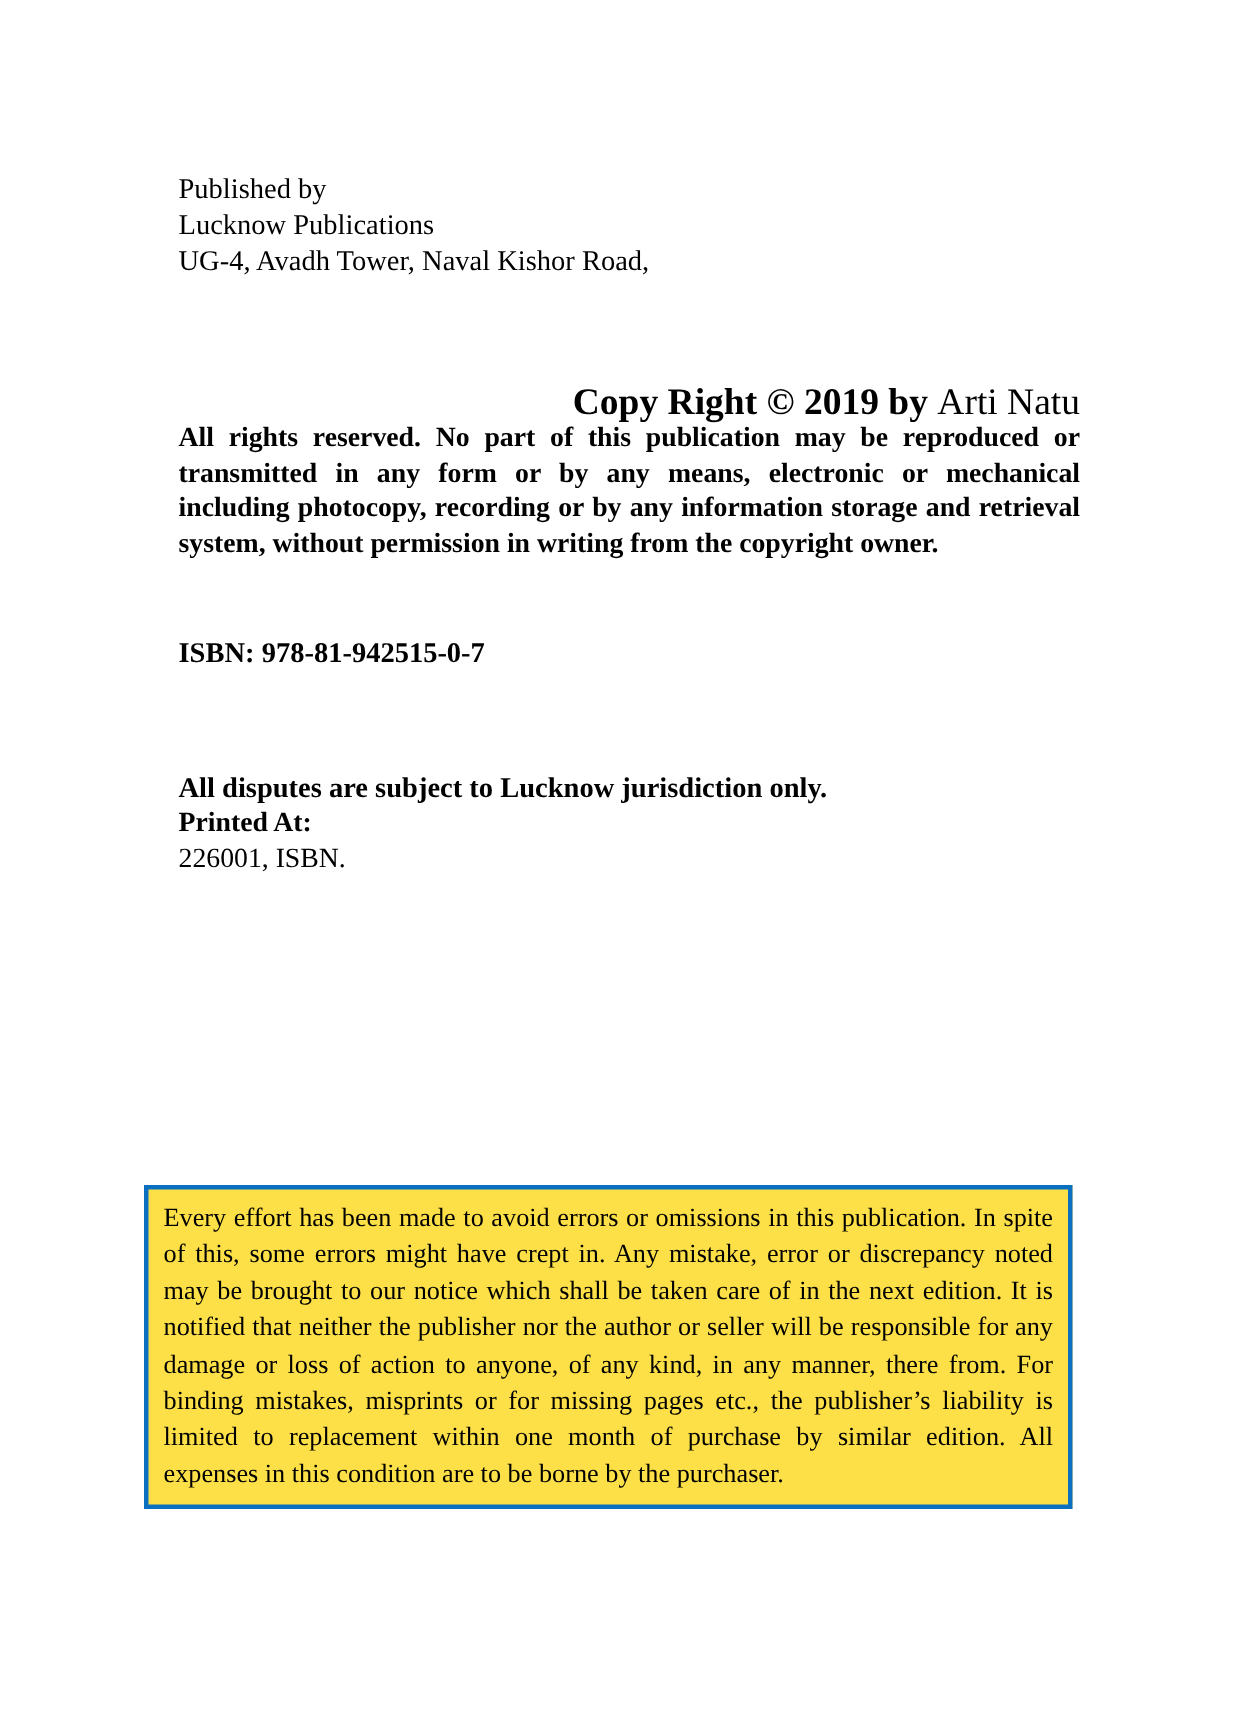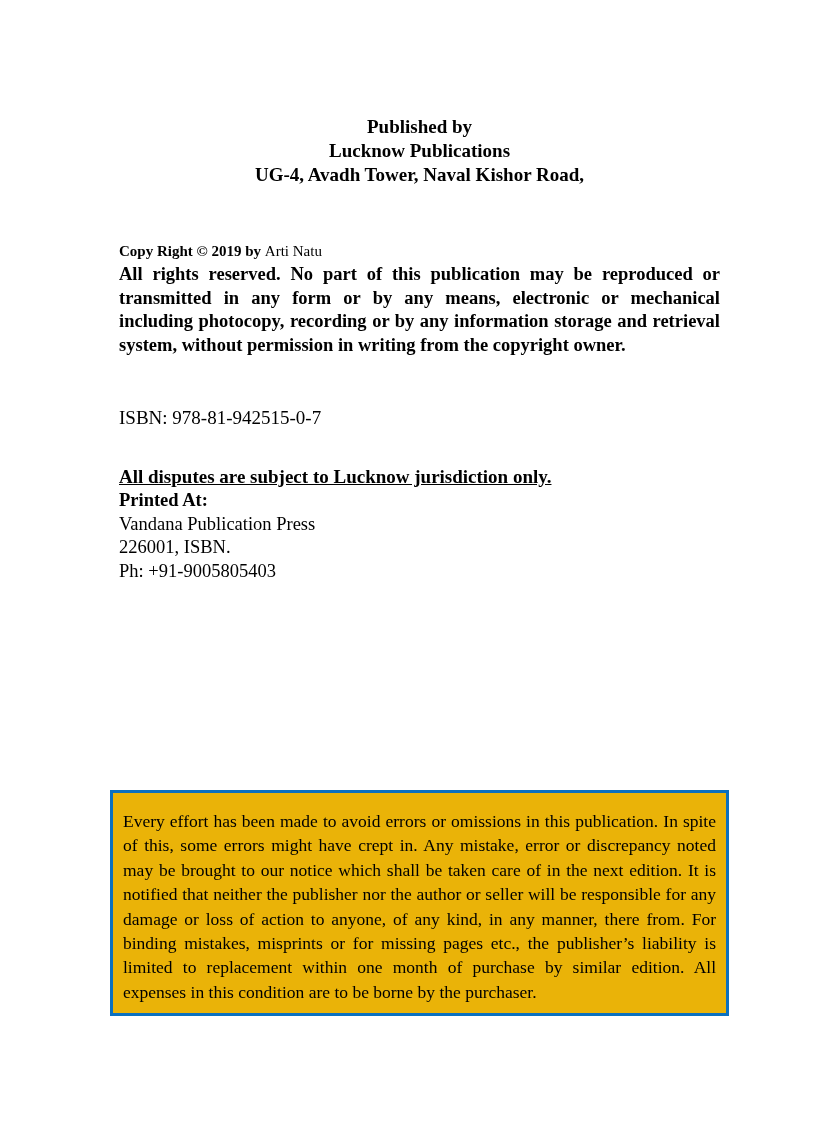--- a/index.html
+++ b/index.html
@@ -16,64 +16,64 @@
     overflow: hidden;
   }
   .page {
     position: absolute;
     left: 119px;
     top: 0;
     width: 601px;
   }
   .publisher-block {
     margin-top: 115px;
-    text-align: center;
-    font-weight: bold;
+    text-align: left;
+    font-weight: normal;
     font-size: 19px;
     line-height: 24px;
   }
   .copyright-line {
-    margin-top: 52px;
-    font-size: 15px;
+    margin-top: 70px;
+    font-size: 25px;
     line-height: 24px;
+    text-align: right;
   }
   .copyright-line .bold-part { font-weight: bold; }
   .rights-paragraph {
     font-weight: bold;
     font-size: 18.5px;
     line-height: 23.5px;
     text-align: justify;
   }
   .isbn-line {
     margin-top: 49px;
-    font-weight: normal;
+    font-weight: bold;
     font-size: 19px;
     line-height: 24px;
   }
   .jurisdiction-line {
-    margin-top: 35px;
+    margin-top: 66px;
     font-weight: bold;
     font-size: 19px;
     line-height: 24px;
-    text-decoration: underline;
   }
   .printed-at-block {
     font-size: 18.5px;
     line-height: 23.5px;
   }
   .printed-at-label { font-weight: bold; }
   .disclaimer-box {
     position: absolute;
-    left: 110px;
+    left: 96px;
     top: 790px;
     width: 619px;
     box-sizing: border-box;
     border: 3px solid #0b70bf;
-    padding: 16px 10px 9px 10px;
-    background: #eab308;
+    padding: 6px 10px 9px 10px;
+    background: #fde047;
   }
   .disclaimer-text {
     font-size: 17.5px;
     line-height: 24.4px;
     text-align: justify;
   }
 </style>
 </head>
 <body>
 
@@ -90,22 +90,20 @@
   </div>
 
   <div class="rights-paragraph">All rights reserved. No part of this publication may be reproduced or transmitted in any form or by any means, electronic or mechanical including photocopy, recording or by any information storage and retrieval system, without permission in writing from the copyright owner.</div>
 
   <div class="isbn-line">ISBN: 978-81-942515-0-7</div>
 
   <div class="jurisdiction-line">All disputes are subject to Lucknow jurisdiction only.</div>
 
   <div class="printed-at-block">
     <div class="printed-at-label">Printed At:</div>
-    <div>Vandana Publication Press</div>
     <div>226001, ISBN.</div>
-    <div>Ph: +91-9005805403</div>
   </div>
 
 </div>
 
 <div class="disclaimer-box">
   <div class="disclaimer-text">Every effort has been made to avoid errors or omissions in this publication. In spite of this, some errors might have crept in. Any mistake, error or discrepancy noted may be brought to our notice which shall be taken care of in the next edition. It is notified that neither the publisher nor the author or seller will be responsible for any damage or loss of action to anyone, of any kind, in any manner, there from. For binding mistakes, misprints or for missing pages etc., the publisher’s liability is limited to replacement within one month of purchase by similar edition. All expenses in this condition are to be borne by the purchaser.</div>
 </div>
 
 </body></html>

